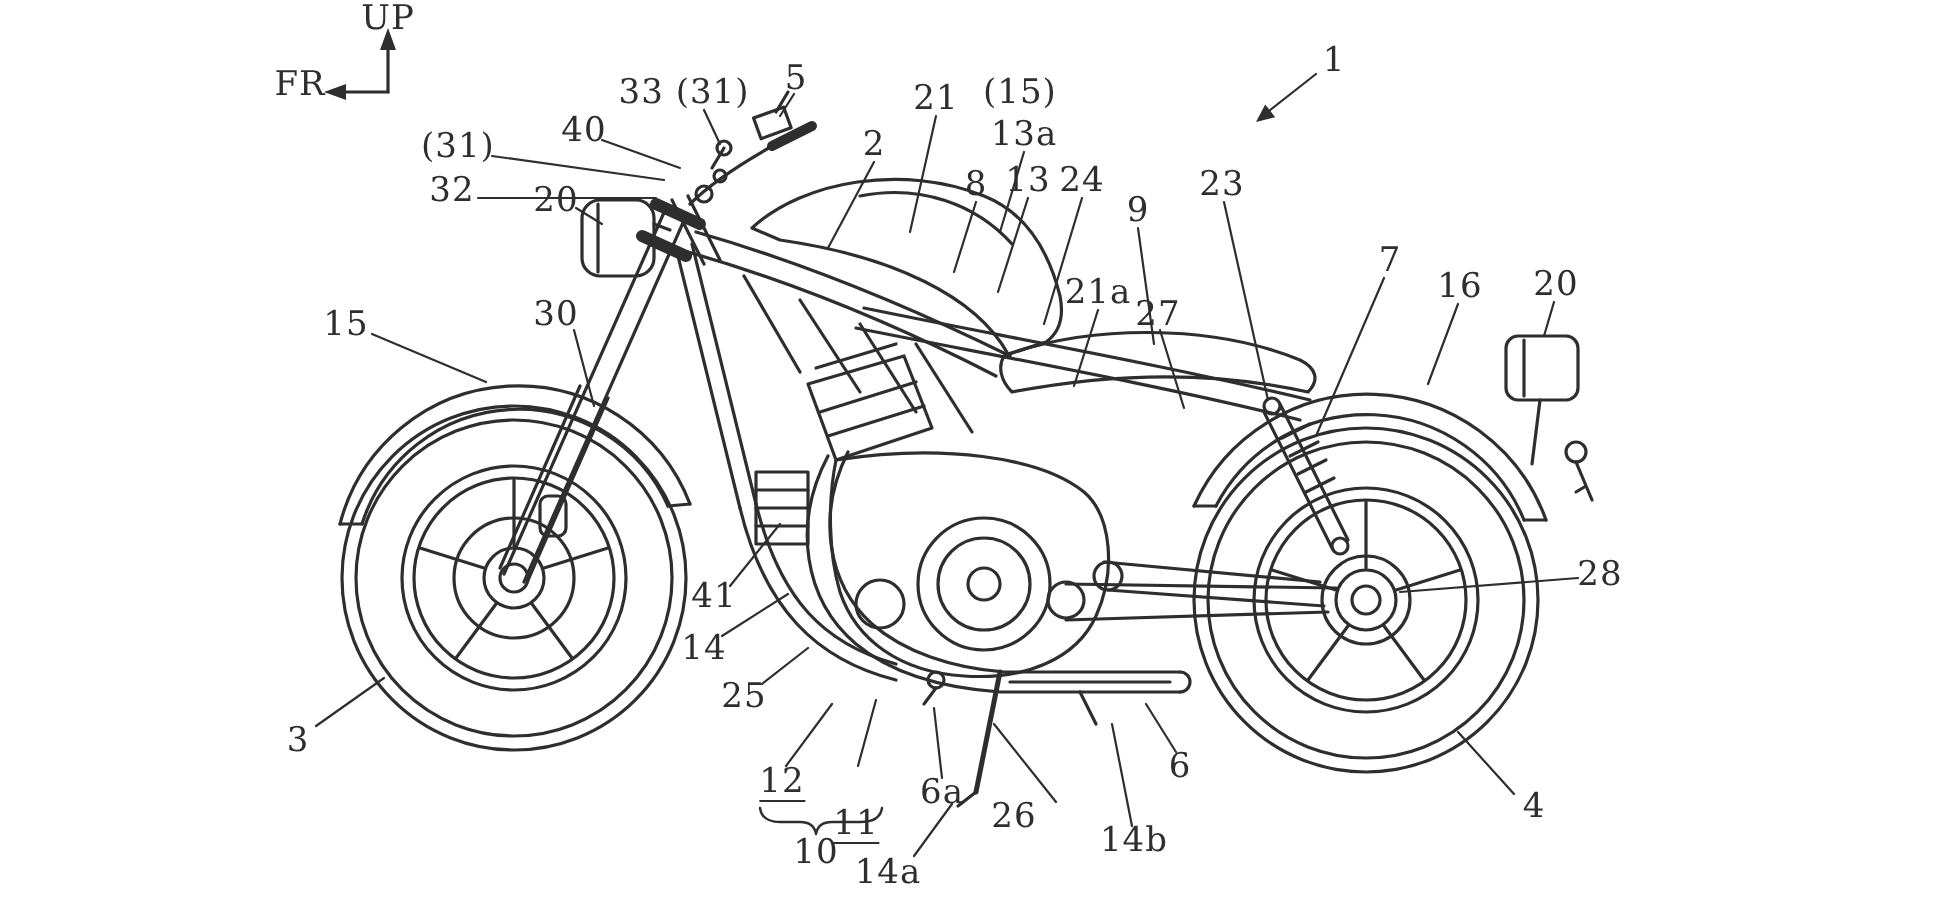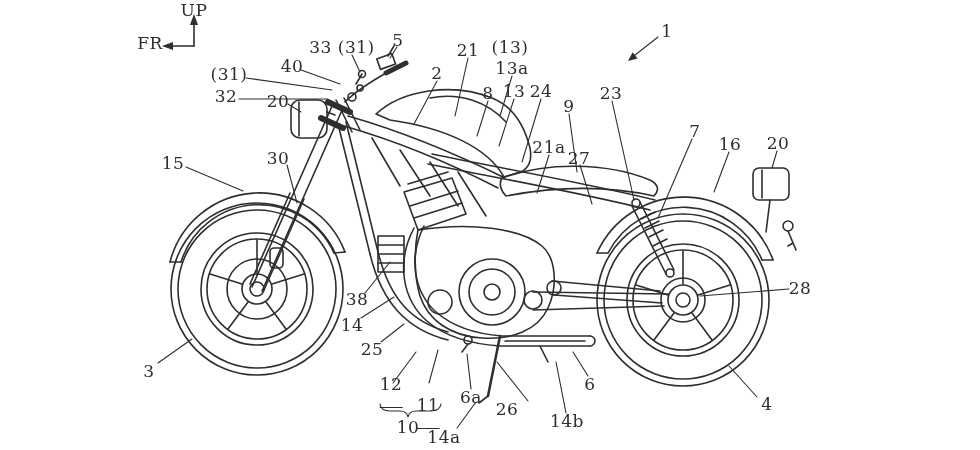--- a/index.html
+++ b/index.html
@@ -8,21 +8,21 @@
     background:var(--bg,#ffffff);
     font-family:"DejaVu Serif", serif;
   }
   .stage{position:relative;width:980px;height:450px;background:var(--bg,#ffffff)}
   .stage svg{position:absolute;left:0;top:0;color:var(--ink,#2e2e2e)}
   .lbl{
     position:absolute;transform:translate(-50%,-50%);
     font-size:17px;line-height:1;color:var(--ink,#2e2e2e);
     white-space:nowrap;letter-spacing:.5px;user-select:none;
   }
-  .lbl.u{border-bottom:1.5px solid currentColor;padding-bottom:14px}
+  .lbl.u{border-bottom:1.5px solid currentColor;padding-bottom:0}
 </style>
 </head>
 <body>
 
 <div class="stage">
 
   <svg width="980" height="450" viewBox="0 0 980 450">
     <g stroke="currentColor" fill="none" stroke-width="1.6" stroke-linecap="round" stroke-linejoin="round">
 
       <g>
@@ -225,38 +225,38 @@
     <div class="lbl" style="left:194px;top:10px">UP</div>
     <div class="lbl" style="left:150px;top:43px">FR</div>
     <div class="lbl" style="left:229px;top:74px">(31)</div>
     <div class="lbl" style="left:226px;top:96px">32</div>
     <div class="lbl" style="left:292px;top:66px">40</div>
     <div class="lbl" style="left:278px;top:101px">20</div>
     <div class="lbl" style="left:342px;top:47px">33 (31)</div>
     <div class="lbl" style="left:398px;top:40px">5</div>
     <div class="lbl" style="left:437px;top:73px">2</div>
     <div class="lbl" style="left:468px;top:50px">21</div>
-    <div class="lbl" style="left:510px;top:47px">(13)</div>
+    <div class="lbl" style="left:510px;top:47px">(15)</div>
     <div class="lbl" style="left:512px;top:68px">13a</div>
     <div class="lbl" style="left:488px;top:93px">8</div>
     <div class="lbl" style="left:514px;top:91px">13</div>
     <div class="lbl" style="left:541px;top:91px">24</div>
     <div class="lbl" style="left:569px;top:106px">9</div>
     <div class="lbl" style="left:611px;top:93px">23</div>
     <div class="lbl" style="left:667px;top:31px">1</div>
     <div class="lbl" style="left:173px;top:163px">15</div>
     <div class="lbl" style="left:278px;top:158px">30</div>
     <div class="lbl" style="left:549px;top:147px">21a</div>
     <div class="lbl" style="left:579px;top:158px">27</div>
     <div class="lbl" style="left:695px;top:131px">7</div>
     <div class="lbl" style="left:730px;top:144px">16</div>
     <div class="lbl" style="left:778px;top:143px">20</div>
     <div class="lbl" style="left:800px;top:288px">28</div>
     <div class="lbl" style="left:149px;top:371px">3</div>
-    <div class="lbl" style="left:357px;top:299px">38</div>
+    <div class="lbl" style="left:357px;top:299px">41</div>
     <div class="lbl" style="left:352px;top:325px">14</div>
     <div class="lbl" style="left:372px;top:349px">25</div>
     <div class="lbl u" style="left:391px;top:392px">12</div>
     <div class="lbl u" style="left:428px;top:413px">11</div>
     <div class="lbl" style="left:408px;top:427px">10</div>
     <div class="lbl" style="left:471px;top:397px">6a</div>
     <div class="lbl" style="left:444px;top:437px">14a</div>
     <div class="lbl" style="left:507px;top:409px">26</div>
     <div class="lbl" style="left:590px;top:384px">6</div>
     <div class="lbl" style="left:567px;top:421px">14b</div>

